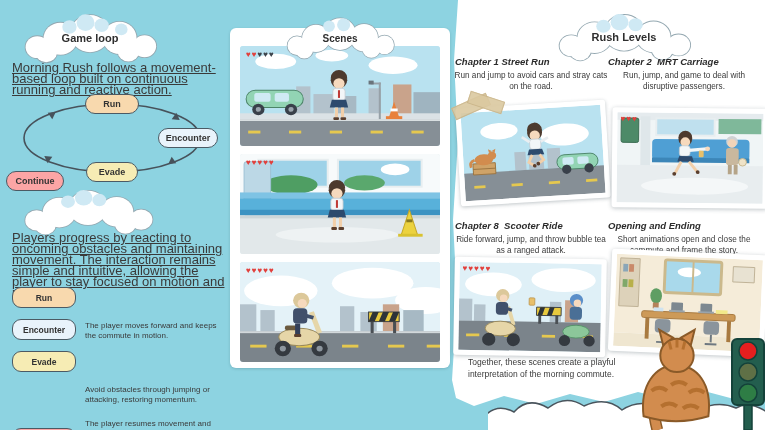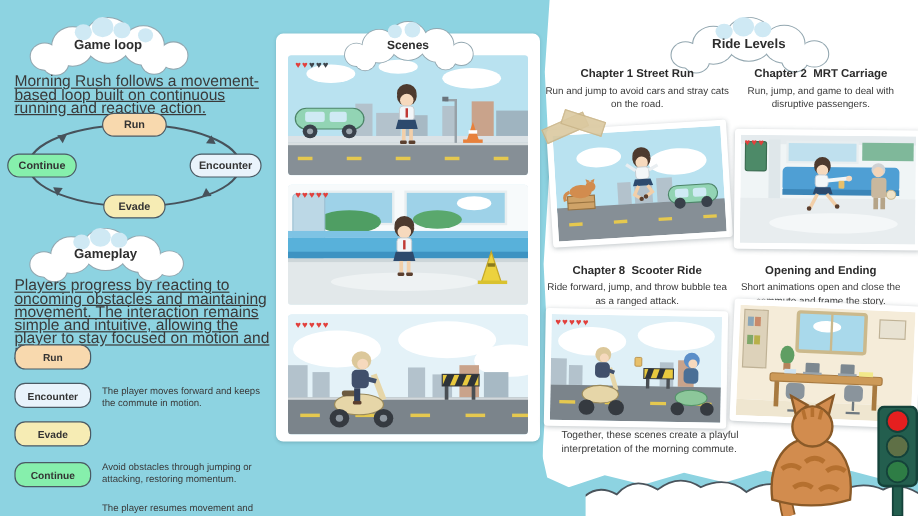--- a/index.html
+++ b/index.html
@@ -14,21 +14,21 @@
     text-align:center;font-weight:bold;color:#2e2e2e;}
 
   
   .body-text{color:#3a3a3a;font-size:13px;line-height:11px;text-decoration:underline;}
   .loop-node{position:absolute;border:1.6px solid #4b5a64;border-radius:10px;
     display:flex;align-items:center;justify-content:center;
     font-size:9px;font-weight:bold;color:#333;height:20px;box-sizing:border-box;}
   .fill-run{background:#f8d9ae;}
   .fill-encounter{background:#e9f3fb;}
   .fill-evade{background:#f6ecb4;}
-  .fill-continue{background:#86efac;}
+  .fill-continue{background:#fca5a5;margin-top:43px;}
   .mech-row{position:absolute;left:12px;width:212px;display:flex;align-items:flex-start;}
   .mech-btn{flex:0 0 64px;height:21px;border:1.6px solid #4b5a64;border-radius:9px;
     display:flex;align-items:center;justify-content:center;
     font-size:8.5px;font-weight:bold;color:#333;box-sizing:border-box;}
   .mech-desc{margin-left:9px;font-size:8px;line-height:10px;color:#3a3a3a;padding-top:1px;margin-top:33px;}
 
   
   .scenes-card{position:absolute;left:230px;top:28px;width:220px;height:340px;
     background:#fff;border-radius:6px;box-shadow:0 1px 3px rgba(30,60,70,.2);}
   .scene-shot{position:absolute;left:10px;width:200px;height:100px;border-radius:3px;
@@ -37,22 +37,22 @@
   .hearts{position:absolute;display:flex;gap:1px;}
   .heart{font-size:8px;line-height:8px;}
   .heart.filled{color:#e2403c;}
   .heart.empty{color:#3f454c;}
 
   
   .paper{position:absolute;left:452px;top:0;width:313px;height:414px;background:#fff;
     clip-path:polygon(6px 0,313px 0,313px 392px,282px 399px,252px 391px,218px 400px,
       186px 392px,152px 402px,118px 394px,84px 404px,52px 396px,22px 406px,4px 398px,
       0 380px,5px 300px,1px 220px,6px 140px,2px 60px,6px 0);}
-  .chap-title{position:absolute;width:152px;text-align:center;font-size:9.5px;
-    font-weight:bold;color:#2b2b2b;white-space:pre-wrap;}
+  .chap-title{position:absolute;width:152px;text-align:left;font-size:9.5px;
+    font-weight:bold;color:#2b2b2b;white-space:pre-wrap;font-style:italic;}
   .chap-desc{position:absolute;width:156px;text-align:center;font-size:8.2px;
     line-height:10.5px;color:#3a3a3a;}
   .photo{position:absolute;background:#fff;padding:5px;border-radius:3px;
     box-shadow:0 1px 4px rgba(40,60,70,.3);}
   .photo svg{display:block;}
   .tape{position:absolute;background:#dbc9a0;opacity:.9;border:1px solid #c9b488;}
 
   
   .closing{position:absolute;left:468px;top:356px;width:170px;font-size:8.5px;
     line-height:12px;color:#3a3a3a;}
@@ -131,21 +131,20 @@
           <circle cx="146" cy="43" r="13"></circle>
           <circle cx="36" cy="50" r="12"></circle>
           <circle cx="128" cy="49" r="12"></circle>
       </g>
       <g fill="#cfe9f4">
         <circle cx="62" cy="20" r="8"></circle>
           <circle cx="80" cy="15" r="10"></circle>
           <circle cx="98" cy="18" r="8"></circle>
       </g>
     </svg>
-    <div class="cloud-label" style="font-size:11px">Gameplay</div>
   </div>
 
   <div class="abs body-text" style="left:12px;top:232px;width:214px">Players progress by reacting to oncoming obstacles and maintaining movement. The interaction remains simple and intuitive, allowing the player to stay focused on motion and rhythm.</div>
 
   <div class="mech-row" style="top:287px">
     <div class="mech-btn fill-run">Run</div>
     <div class="mech-desc">The player moves forward and keeps the commute in motion.</div>
   </div>
   <div class="mech-row" style="top:319px">
     <div class="mech-btn fill-encounter">Encounter</div>
@@ -377,21 +376,21 @@
           <circle cx="146" cy="43" r="13"></circle>
           <circle cx="36" cy="50" r="12"></circle>
           <circle cx="128" cy="49" r="12"></circle>
       </g>
       <g fill="#cfe9f4">
           <circle cx="62" cy="20" r="8"></circle>
           <circle cx="80" cy="15" r="10"></circle>
           <circle cx="98" cy="18" r="8"></circle>
         </g>
     </svg>
-    <div class="cloud-label" style="font-size:11px">Ride Levels</div>
+    <div class="cloud-label" style="font-size:11px">Rush Levels</div>
   </div>
 
   <div class="chap-title" style="left:455px;top:56px">Chapter 1 Street Run</div>
   <div class="chap-desc" style="left:453px;top:71px">Run and jump to avoid cars and stray cats on the road.</div>
   <div class="chap-title" style="left:608px;top:56px">Chapter 2  MRT Carriage</div>
   <div class="chap-desc" style="left:606px;top:71px">Run, jump, and game to deal with disruptive passengers.</div>
 
   <div class="photo" style="left:458px;top:104px;transform:rotate(-3.5deg)">
     <svg width="140" height="88" viewBox="0 0 150 96" preserveAspectRatio="none">
       <rect x="0" y="0" width="150" height="70" fill="#b9e2f0"></rect>

